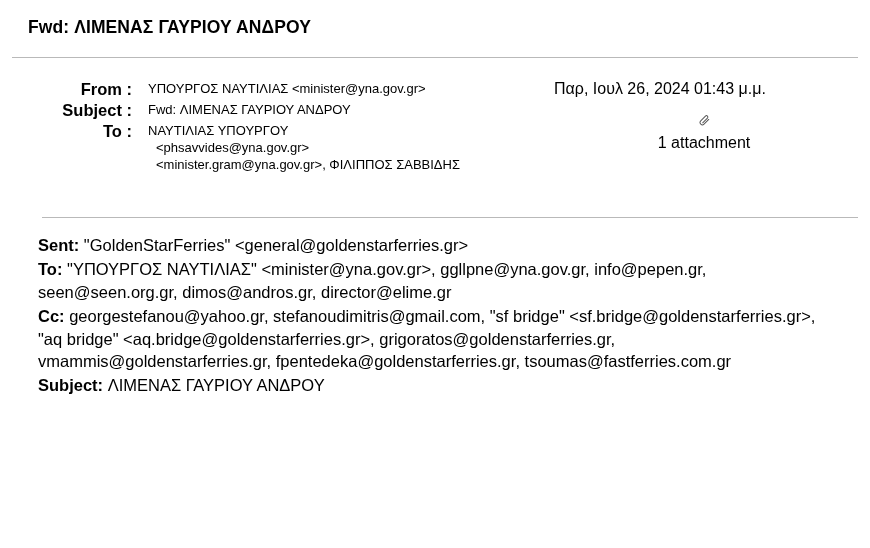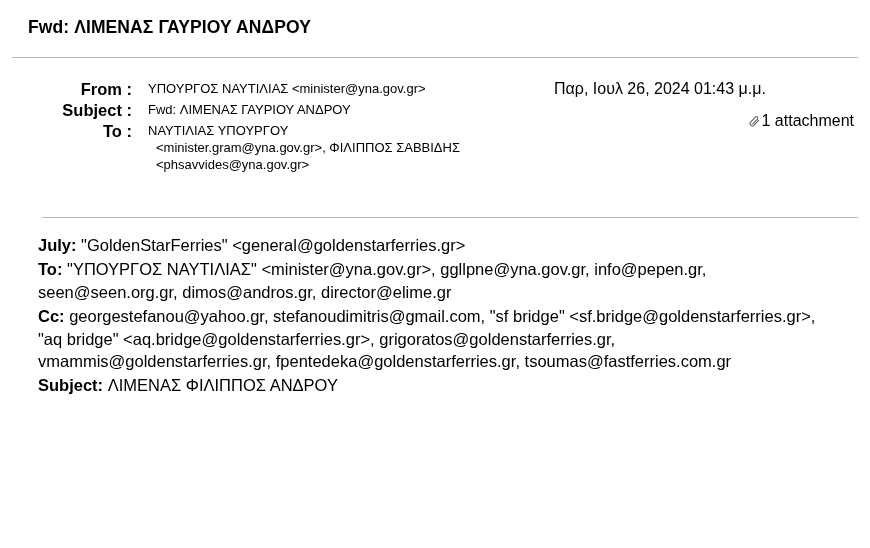--- a/index.html
+++ b/index.html
@@ -72,21 +72,23 @@
   .date-text {
     font-size: 16px;
     white-space: nowrap;
   }
   .attach-line {
     margin-top: 14px;
     font-size: 16px;
     display: flex;
     align-items: center;
     justify-content: flex-end;
+    gap: 6px;
     white-space: nowrap;
+    flex-direction: column;
   }
   .clip-icon {
     display: inline-block;
     width: 15px;
     height: 16px;
     color: #555;
   }
   .clip-icon svg { display: block; }
   .mid-rule {
     border-top: 1px solid #b9b9b9;
@@ -138,41 +140,41 @@
 
     <div class="hdr-row">
       <div class="hdr-label">Subject :</div>
       <div class="hdr-value">Fwd: ΛΙΜΕΝΑΣ ΓΑΥΡΙΟΥ ΑΝΔΡΟΥ</div>
     </div>
 
     <div class="hdr-row">
       <div class="hdr-label">To :</div>
       <div class="hdr-value">
         <span>ΝΑΥΤΙΛΙΑΣ ΥΠΟΥΡΓΟΥ</span>
+        <span class="recip-indent">&lt;phsavvides@yna.gov.gr&gt;</span>
         <span class="recip-indent">&lt;minister.gram@yna.gov.gr&gt;, ΦΙΛΙΠΠΟΣ ΣΑΒΒΙΔΗΣ</span>
-        <span class="recip-indent">&lt;phsavvides@yna.gov.gr&gt;</span>
       </div>
     </div>
 
   </div>
 
   <div class="mid-rule"></div>
 
   <div class="quoted">
     <div class="q-row">
-      <span class="q-label">July:</span>
+      <span class="q-label">Sent:</span>
       <span class="q-text">"GoldenStarFerries" &lt;general@goldenstarferries.gr&gt;</span>
     </div>
     <div class="q-row">
       <span class="q-label">To:</span>
       <span class="q-text">"ΥΠΟΥΡΓΟΣ ΝΑΥΤΙΛΙΑΣ" &lt;minister@yna.gov.gr&gt;, ggllpne@yna.gov.gr, info@pepen.gr, seen@seen.org.gr, dimos@andros.gr, director@elime.gr</span>
     </div>
     <div class="q-row">
       <span class="q-label">Cc:</span>
       <span class="q-text">georgestefanou@yahoo.gr, stefanoudimitris@gmail.com, "sf bridge" &lt;sf.bridge@goldenstarferries.gr&gt;, "aq bridge" &lt;aq.bridge@goldenstarferries.gr&gt;, grigoratos@goldenstarferries.gr, vmammis@goldenstarferries.gr, fpentedeka@goldenstarferries.gr, tsoumas@fastferries.com.gr</span>
     </div>
     <div class="q-row">
       <span class="q-label">Subject:</span>
-      <span class="q-text">ΛΙΜΕΝΑΣ ΦΙΛΙΠΠΟΣ ΑΝΔΡΟΥ</span>
+      <span class="q-text">ΛΙΜΕΝΑΣ ΓΑΥΡΙΟΥ ΑΝΔΡΟΥ</span>
     </div>
   </div>
 
 </div>
 
 </body></html>

